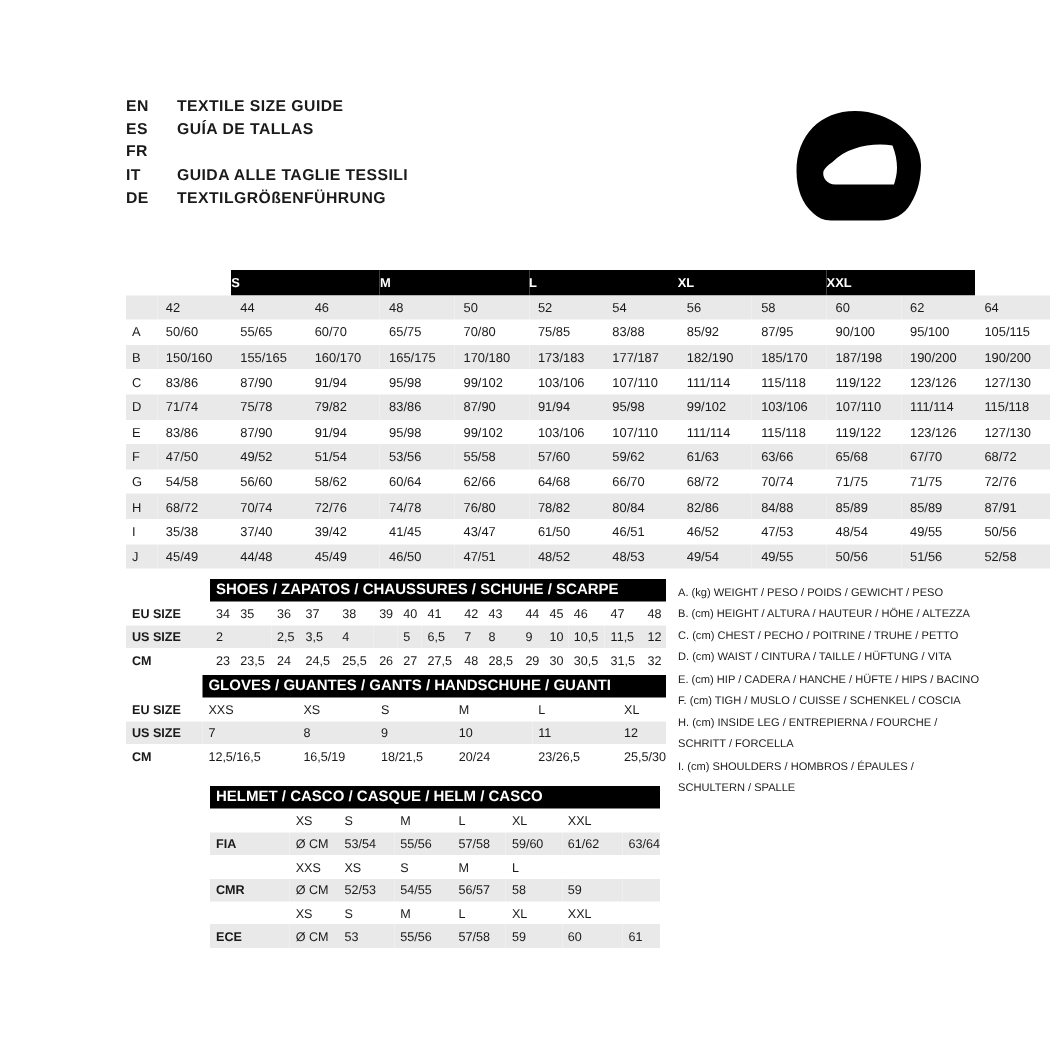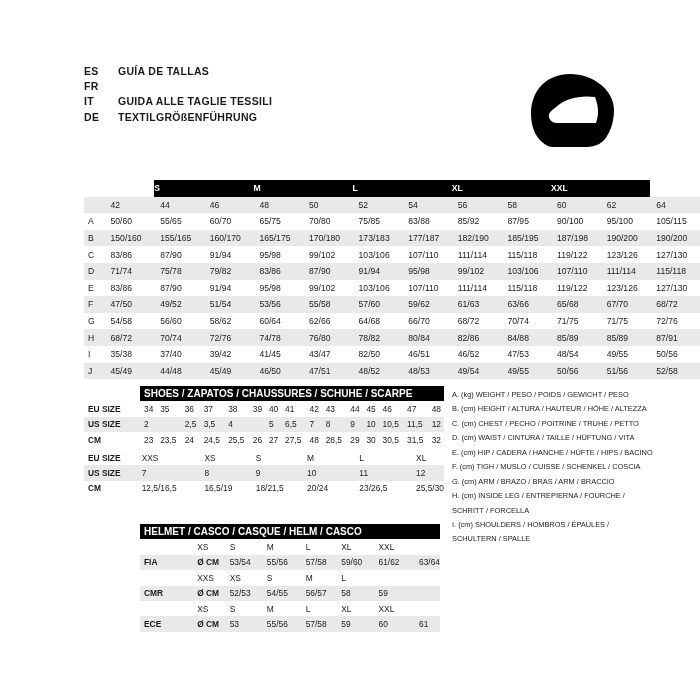--- a/index.html
+++ b/index.html
@@ -38,28 +38,32 @@
   .sub{font-size:8.4px;}
   .sub td{height:15.4px;vertical-align:middle;padding-left:4px;}
   .sectionbar{background:#000;color:#fff;font-weight:bold;font-size:10px;padding-left:6px;}
   .lbl{font-weight:bold;width:52px;padding-left:4px;}
   .gray{background:#e9e9e9;}
 
   
   .legend{position:absolute;left:452px;top:388px;width:248px;font-size:7.4px;line-height:1.95;}
   .legend div{white-space:normal;}
 
-  .unit{font-weight:bold;margin-top:36px;}
+  .unit{font-weight:normal;margin-top:36px;}
 </style>
 </head>
 <body>
 
 <div class="page">
 
   <div class="header">
+    <div class="hdr-row">
+      <span class="hdr-lang">EN</span>
+      <span class="hdr-txt">TEXTILE SIZE GUIDE</span>
+    </div>
     <div class="hdr-row">
       <span class="hdr-lang">ES</span>
       <span class="hdr-txt">GUÍA DE TALLAS</span>
     </div>
     <div class="hdr-row">
       <span class="hdr-lang">FR</span>
     </div>
     <div class="hdr-row">
       <span class="hdr-lang">IT</span>
       <span class="hdr-txt">GUIDA ALLE TAGLIE TESSILI</span>
@@ -123,21 +127,21 @@
     <tr class="striped">
       <td class="rowlabel">B</td>
       <td class="cell">150/160</td>
       <td class="cell">155/165</td>
       <td class="cell">160/170</td>
       <td class="cell">165/175</td>
       <td class="cell">170/180</td>
       <td class="cell">173/183</td>
       <td class="cell">177/187</td>
       <td class="cell">182/190</td>
-      <td class="cell">185/195</td>
+      <td class="cell">185/170</td>
       <td class="cell">187/198</td>
       <td class="cell">190/200</td>
       <td class="cell">190/200</td>
     </tr>
     <tr>
       <td class="rowlabel">C</td>
       <td class="cell">83/86</td>
       <td class="cell">87/90</td>
       <td class="cell">91/94</td>
       <td class="cell">95/98</td>
@@ -225,21 +229,21 @@
       <td class="cell">85/89</td>
       <td class="cell">87/91</td>
     </tr>
     <tr>
       <td class="rowlabel">I</td>
       <td class="cell">35/38</td>
       <td class="cell">37/40</td>
       <td class="cell">39/42</td>
       <td class="cell">41/45</td>
       <td class="cell">43/47</td>
-      <td class="cell">82/50</td>
+      <td class="cell">61/50</td>
       <td class="cell">46/51</td>
       <td class="cell">46/52</td>
       <td class="cell">47/53</td>
       <td class="cell">48/54</td>
       <td class="cell">49/55</td>
       <td class="cell">50/56</td>
     </tr>
     <tr class="striped">
       <td class="rowlabel">J</td>
       <td class="cell">45/49</td>
@@ -316,20 +320,24 @@
       <td>30</td>
       <td>30,5</td>
       <td>31,5</td>
       <td>32</td>
     </tr>
   </tbody>
     </table>
 
   <table class="tbl sub" style="left:84px;top:450px;width:360px;">
     <tbody>
+        <tr>
+      <td class="lbl"></td>
+      <td class="sectionbar" colspan="6">GLOVES / GUANTES / GANTS / HANDSCHUHE / GUANTI</td>
+    </tr>
     <tr>
       <td class="lbl">EU SIZE</td>
       <td style="width:62px">XXS</td>
       <td style="width:50px">XS</td>
       <td style="width:50px">S</td>
       <td style="width:52px">M</td>
       <td style="width:56px">L</td>
       <td>XL</td>
     </tr>
     <tr class="gray">
@@ -424,20 +432,19 @@
   </tbody>
     </table>
 
   <div class="legend">
     <div>A. (kg) WEIGHT / PESO / POIDS / GEWICHT / PESO</div>
     <div>B. (cm) HEIGHT / ALTURA / HAUTEUR / HÖHE / ALTEZZA</div>
     <div>C. (cm) CHEST / PECHO / POITRINE / TRUHE / PETTO</div>
     <div>D. (cm) WAIST / CINTURA / TAILLE / HÜFTUNG / VITA</div>
     <div>E. (cm) HIP / CADERA / HANCHE / HÜFTE / HIPS / BACINO</div>
     <div>F. (cm) TIGH / MUSLO / CUISSE / SCHENKEL / COSCIA</div>
-    <div>G. (cm) ARM / BRAZO / BRAS / ARM / BRACCIO</div>
     <div>H. (cm) INSIDE LEG / ENTREPIERNA / FOURCHE /</div>
     <div>SCHRITT / FORCELLA</div>
     <div>I. (cm) SHOULDERS / HOMBROS / ÉPAULES /</div>
     <div>SCHULTERN / SPALLE</div>
   </div>
 
 </div>
 
 </body></html>

